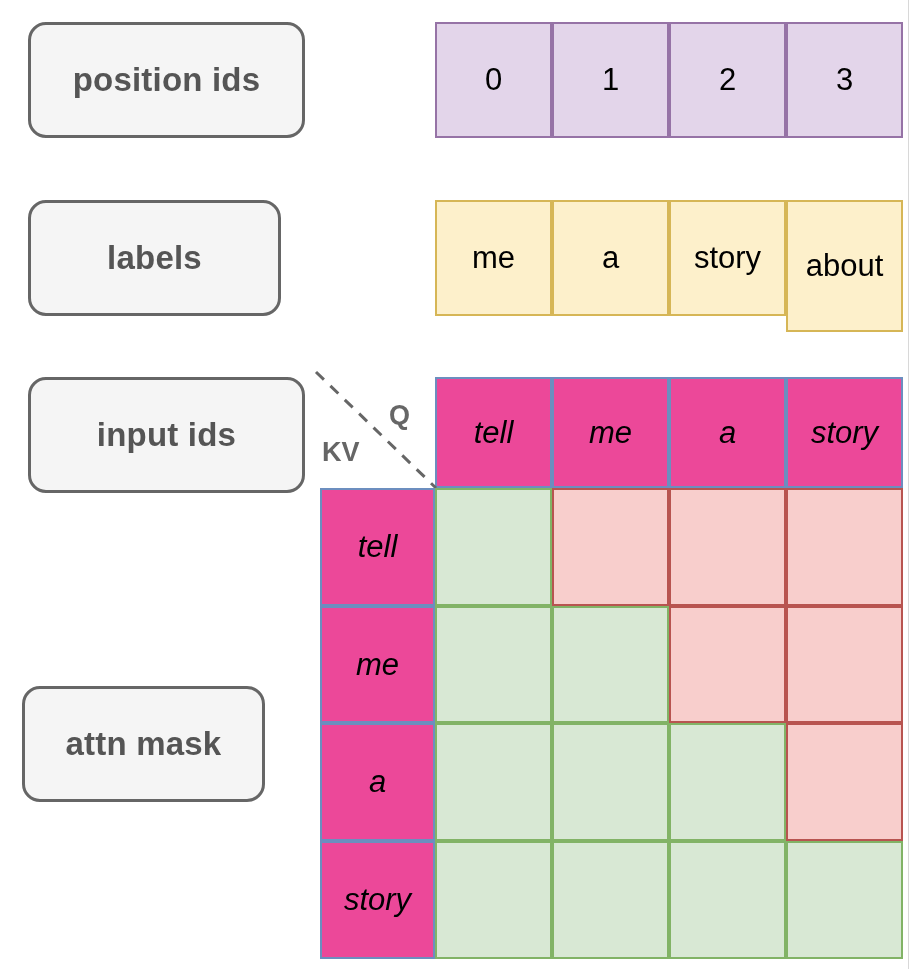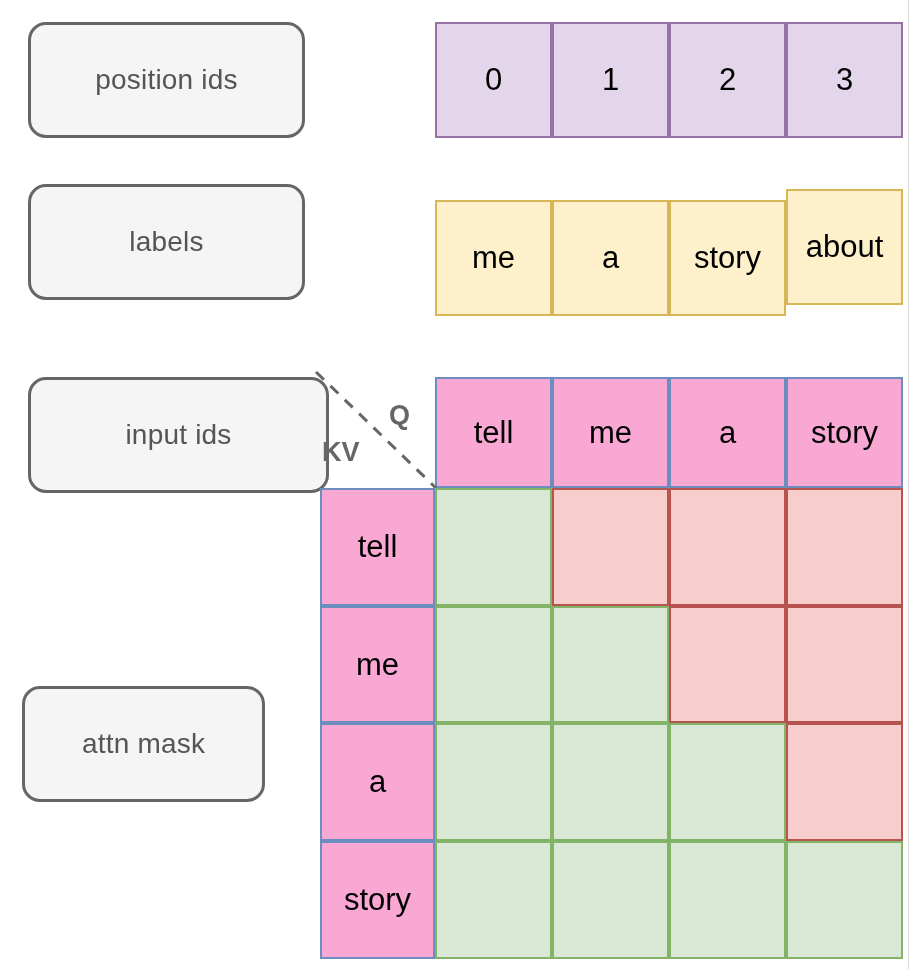--- a/index.html
+++ b/index.html
@@ -14,38 +14,38 @@
 
   
   .pill{
     position:absolute;
     background:#f5f5f5;
     border:3px solid #666666;
     border-radius:18px;
     box-sizing:border-box;
     display:flex;align-items:center;justify-content:center;
     color:#555555;
-    font-weight:normal;
-    font-size:28px;
+    font-weight:bold;
+    font-size:33px;
     letter-spacing:.2px;
     white-space:nowrap;
   }
 
   
   .cell{
     position:absolute;
     box-sizing:border-box;
     display:flex;align-items:center;justify-content:center;
     font-size:31px;
     color:#000000;
     white-space:nowrap;
   }
   .c-purple{background:#e3d5ea;border:2px solid #9673a6;}
   .c-yellow{background:#fdf0cb;border:2px solid #d6b656;}
-  .c-blue  {background:#f9a8d4;border:2px solid #6c8ebf;}
+  .c-blue  {background:#ec4899;border:2px solid #6c8ebf;font-style:italic;}
   .c-green {background:#d8e8d4;border:2px solid #82b366;}
   .c-red   {background:#f8cecc;border:2px solid #b85450;}
 
   
   .diag-svg{position:absolute;left:312px;top:368px;width:128px;height:124px;}
   .corner-lbl{
     position:absolute;
     font-weight:bold;
     font-size:27px;
     color:#666666;
@@ -57,35 +57,35 @@
   
   .edge-line{position:absolute;top:0;left:908px;width:1px;height:969px;background:#d8d8d8;}
 </style>
 </head>
 <body>
 
 <div id="stage">
 
   <div class="pill" id="pill-position-ids" style="left:28px;top:22px;width:277px;height:116px;">position ids</div>
 
-  <div class="pill" id="pill-labels" style="left:28px;top:184px;width:277px;height:116px;">labels</div>
+  <div class="pill" id="pill-labels" style="left:28px;top:200px;width:253px;height:116px;">labels</div>
 
-  <div class="pill" id="pill-input-ids" style="left:28px;top:377px;width:301px;height:116px;">input ids</div>
+  <div class="pill" id="pill-input-ids" style="left:28px;top:377px;width:277px;height:116px;">input ids</div>
 
   <div class="pill" id="pill-attn-mask" style="left:22px;top:686px;width:243px;height:116px;">attn mask</div>
 
   <div class="cell c-purple" style="left:435px;top:22px;width:117px;height:116px;">0</div>
   <div class="cell c-purple" style="left:552px;top:22px;width:117px;height:116px;">1</div>
   <div class="cell c-purple" style="left:669px;top:22px;width:117px;height:116px;">2</div>
   <div class="cell c-purple" style="left:786px;top:22px;width:117px;height:116px;">3</div>
 
   <div class="cell c-yellow" style="left:435px;top:200px;width:117px;height:116px;">me</div>
   <div class="cell c-yellow" style="left:552px;top:200px;width:117px;height:116px;">a</div>
   <div class="cell c-yellow" style="left:669px;top:200px;width:117px;height:116px;">story</div>
-  <div class="cell c-yellow" style="left:786px;top:189px;width:117px;height:116px;">about</div>
+  <div class="cell c-yellow" style="left:786px;top:200px;width:117px;height:132px;">about</div>
 
   <div class="cell c-blue" style="left:435px;top:377px;width:117px;height:111px;">tell</div>
   <div class="cell c-blue" style="left:552px;top:377px;width:117px;height:111px;">me</div>
   <div class="cell c-blue" style="left:669px;top:377px;width:117px;height:111px;">a</div>
   <div class="cell c-blue" style="left:786px;top:377px;width:117px;height:111px;">story</div>
 
   <svg class="diag-svg" viewBox="0 0 128 124">
     <line x1="4" y1="4" x2="124" y2="120" stroke="#666666" stroke-width="3" stroke-dasharray="11 9" fill="none"></line>
   </svg>
   <div class="corner-lbl" id="lbl-q">Q</div>

